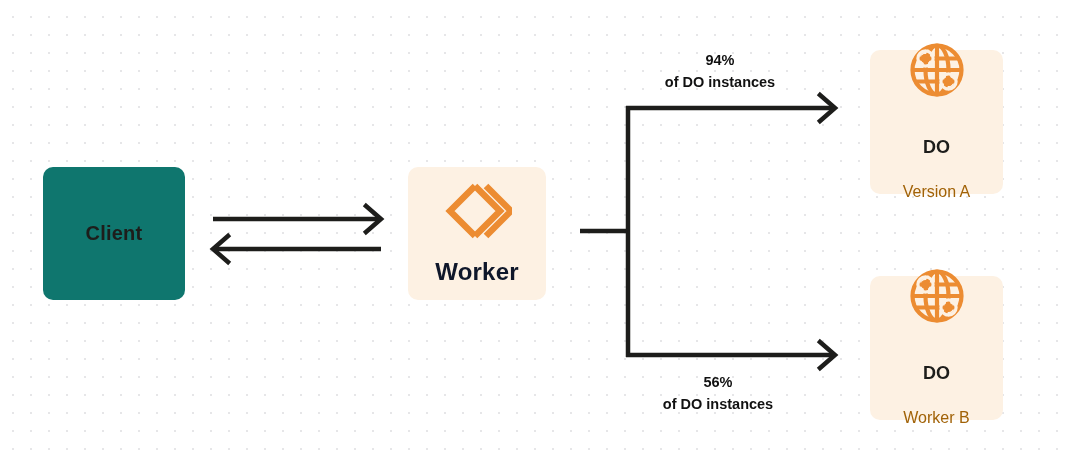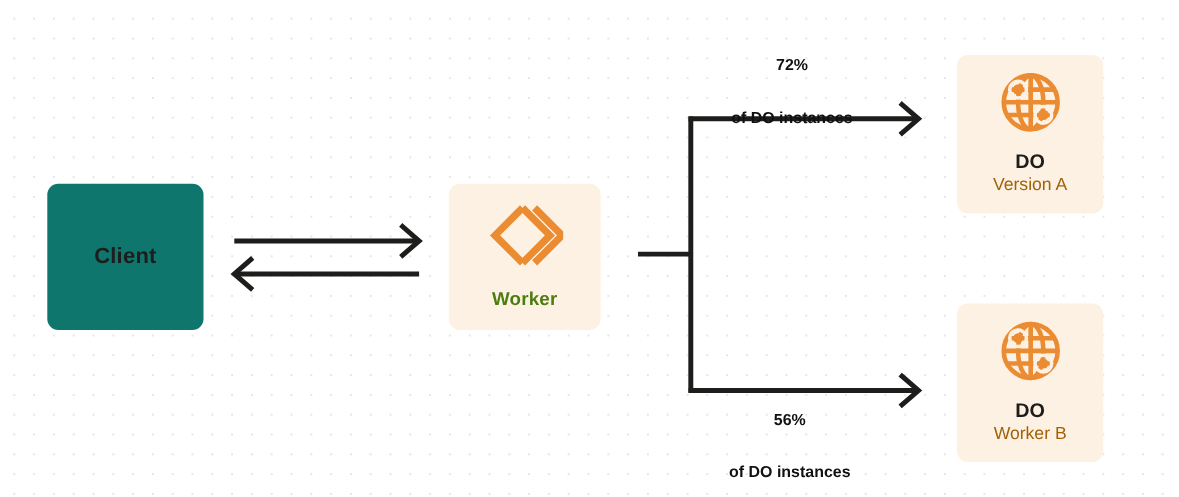--- a/index.html
+++ b/index.html
@@ -52,32 +52,33 @@
     left: 408px;
     top: 167px;
     width: 138px;
     height: 133px;
     background: #fdf1e3;
   }
   .worker-icon {
     margin-bottom: 14px;
   }
   .worker-label {
-    font-size: 17px;
-    font-weight: bold;
-    color: #4d7c0f;
+    font-size: 24px;
+    font-weight: bold;
+    color: #0f172a;
     letter-spacing: 0.2px;
   }
 
   
   .node-do {
     left: 870px;
     width: 133px;
     height: 144px;
     background: #fdf1e3;
+    gap: 24px;
   }
   #node-do-a { top: 50px; }
   #node-do-b { top: 276px; }
 
   .do-icon { margin-bottom: 9px; }
   .do-title {
     font-size: 18px;
     font-weight: bold;
     color: #1d1d1b;
     line-height: 1.25;
@@ -113,21 +114,21 @@
     left: 620px;
     top: 50px;
     width: 200px;
   }
   #label-bottom {
     left: 618px;
     top: 372px;
     width: 200px;
   }
   .edge-label .pct { display: block; }
-  .edge-label .desc { display: block; margin-top: 26px; }
+  .edge-label .desc { display: block; }
 </style>
 </head>
 <body>
 
 <div id="diagram">
 
   <svg id="connectors" viewBox="0 0 1072 452" width="1072" height="452" xmlns="http://www.w3.org/2000/svg">
 
     <g>
       <line x1="213" y1="219" x2="379" y2="219" stroke="#1d1d1b" stroke-width="4.5" stroke-linecap="butt"></line>
@@ -147,21 +148,21 @@
 
       <line x1="626" y1="108" x2="833" y2="108" stroke="#1d1d1b" stroke-width="4.5"></line>
       <polyline points="820,95 835,108 820,121" fill="none" stroke="#1d1d1b" stroke-width="4.5" stroke-linecap="square" stroke-linejoin="miter"></polyline>
 
       <line x1="626" y1="355" x2="833" y2="355" stroke="#1d1d1b" stroke-width="4.5"></line>
       <polyline points="820,342 835,355 820,368" fill="none" stroke="#1d1d1b" stroke-width="4.5" stroke-linecap="square" stroke-linejoin="miter"></polyline>
     </g>
   </svg>
 
   <div class="edge-label" id="label-top">
-    <span class="pct">72%</span>
+    <span class="pct">94%</span>
     <span class="desc">of DO instances</span>
   </div>
 
   <div class="edge-label" id="label-bottom">
     <span class="pct">56%</span>
     <span class="desc">of DO instances</span>
   </div>
 
   <div class="node" id="node-client">
     <span class="client-label">Client</span>

